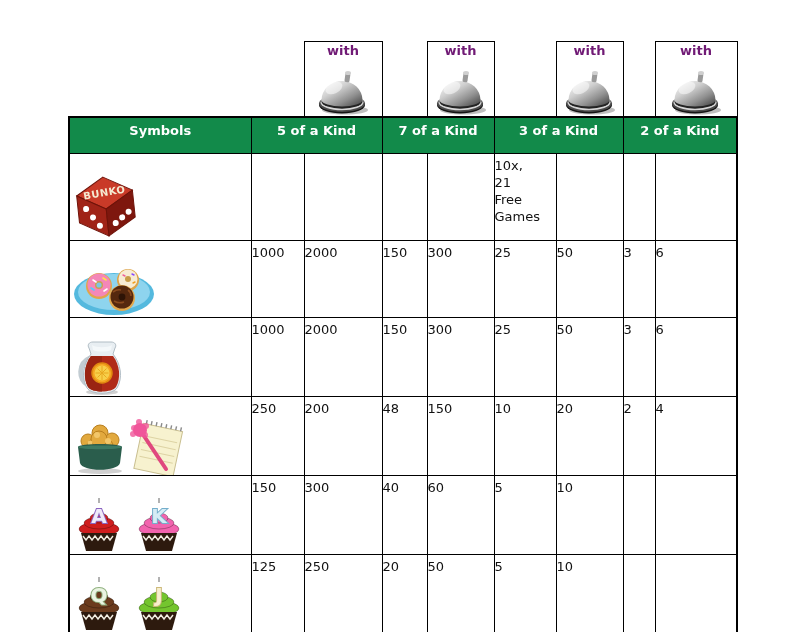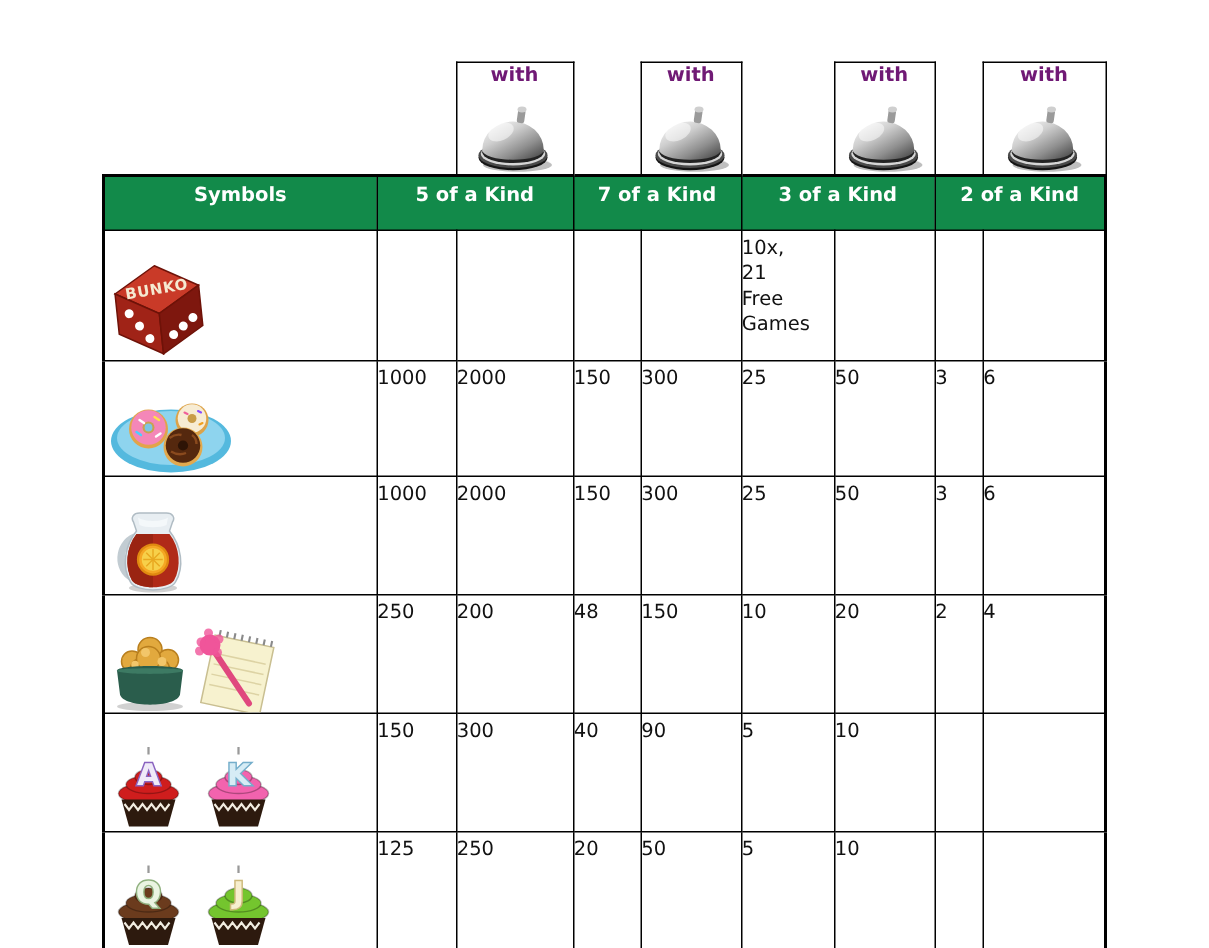--- a/index.html
+++ b/index.html
@@ -349,21 +349,21 @@
             <ellipse class="frost" cx="29" cy="22" rx="9" ry="5" fill="#f263ae"></ellipse>
             <path d="M11,37 L47,37 L42,55 L16,55 Z" fill="#2d1a0e"></path>
             <polyline points="13,40 16,44 19,40 22,44 25,40 28,44 31,40 34,44 37,40 40,44 43,40" fill="none" stroke="#f2ede2" stroke-width="1.4"></polyline>
             <text class="candle-text" x="29" y="27" fill="#d6ecf5" stroke="#74aecb">K</text>
           </g>
         </svg>
       </td>
       <td>150</td>
       <td>300</td>
       <td>40</td>
-      <td>90</td>
+      <td>60</td>
       <td>5</td>
       <td>10</td>
       <td></td>
       <td></td>
     </tr>
 
     <tr class="r h60">
       <td class="sym">
         <svg width="118" height="58" viewBox="0 0 118 58">
           <g>

